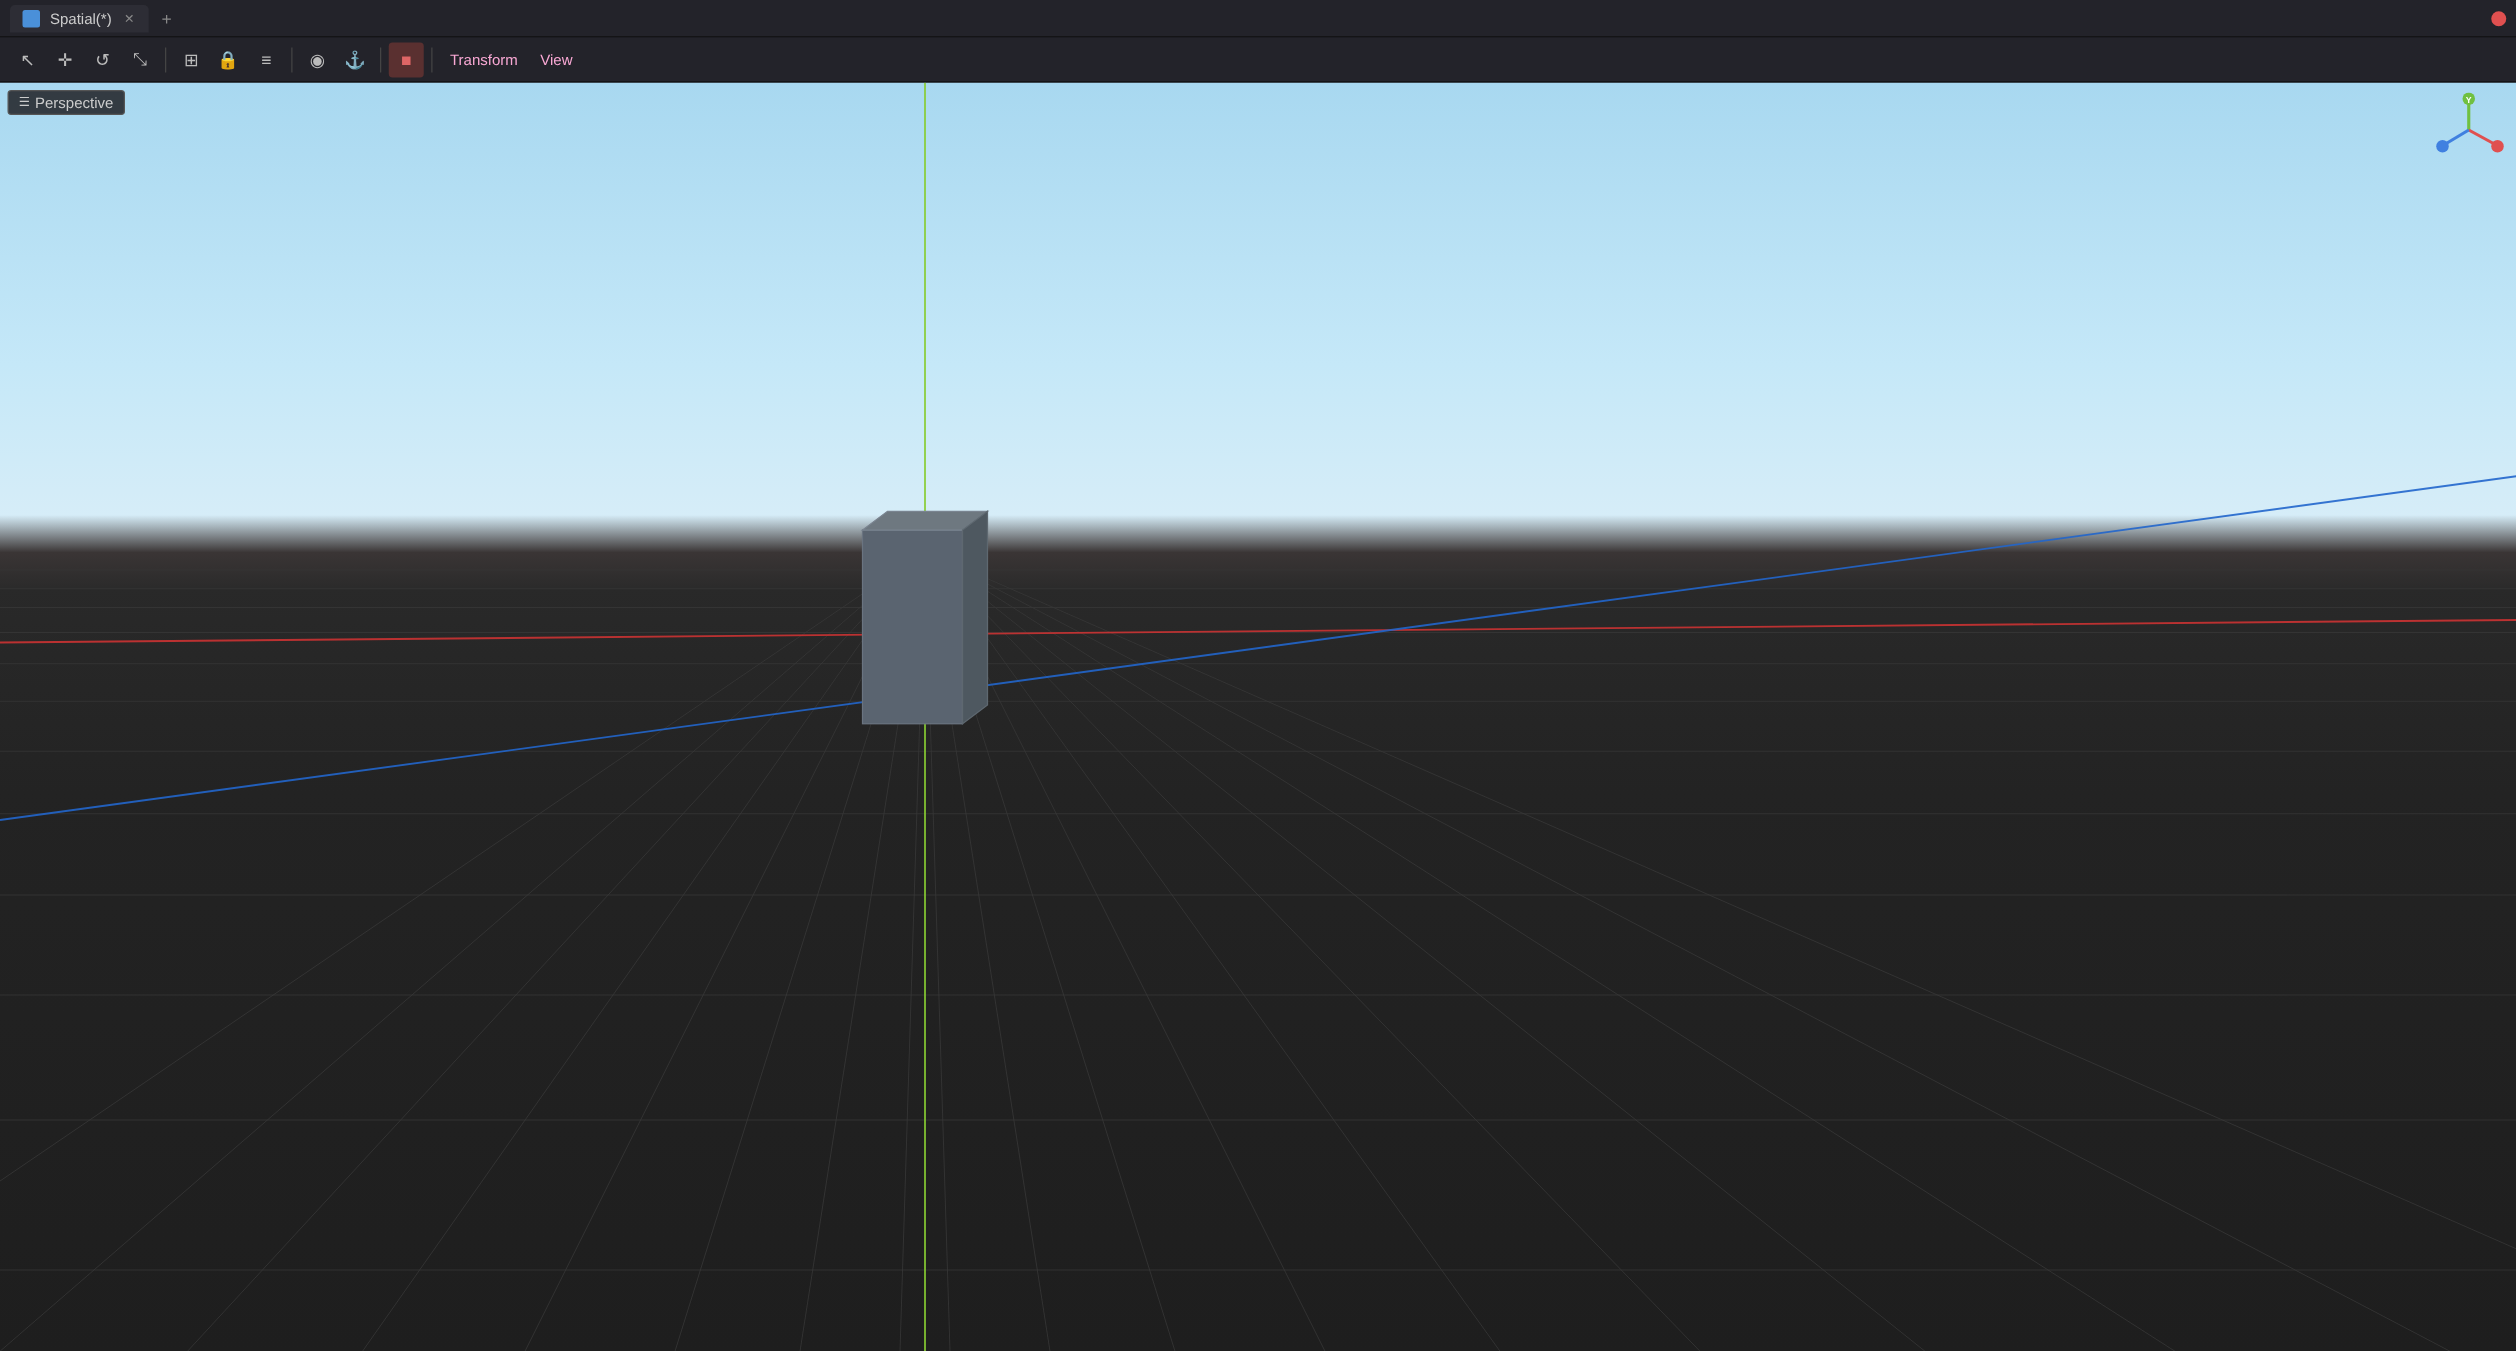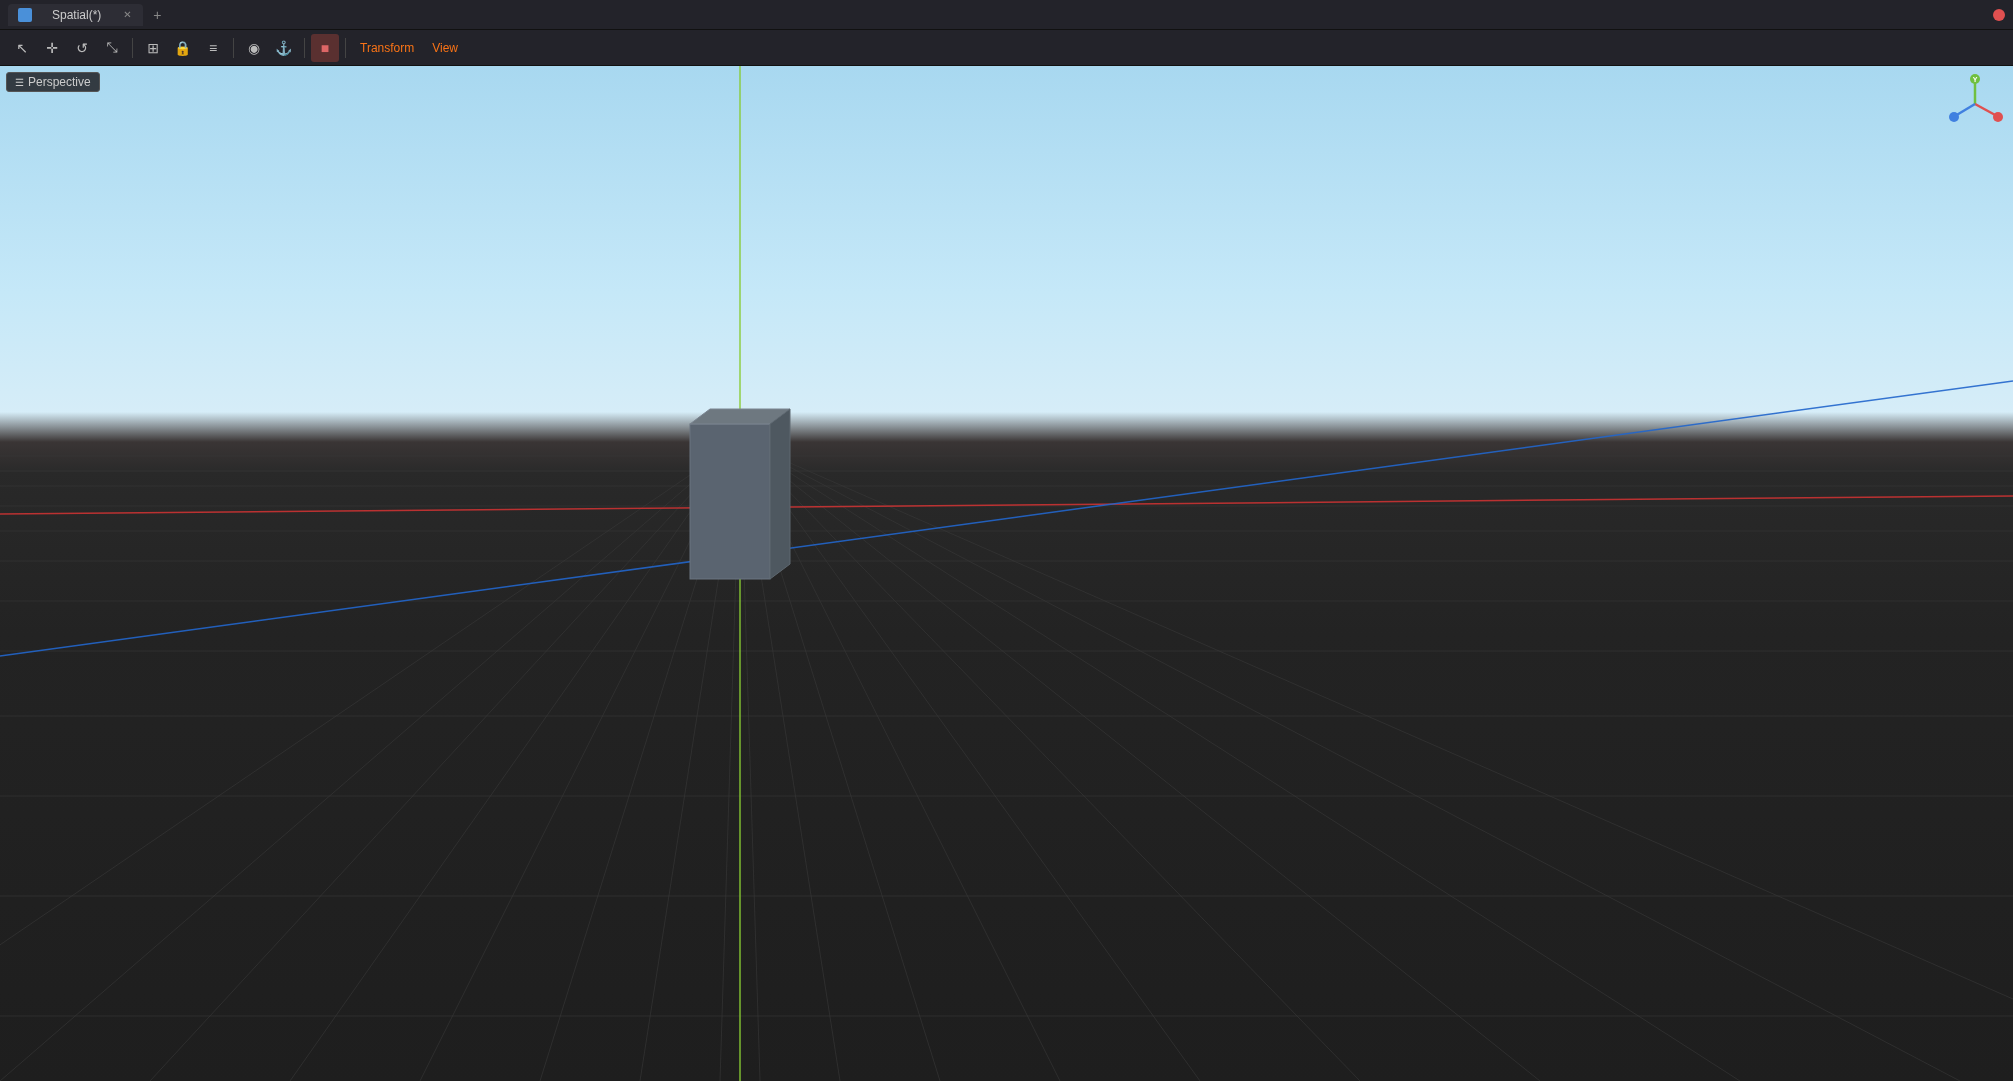--- a/index.html
+++ b/index.html
@@ -24,21 +24,21 @@
     }
 
     .tab {
       display: flex;
       align-items: center;
       background: #2d2d35;
       border-radius: 4px 4px 0 0;
       padding: 4px 10px;
       font-size: 12px;
       color: #ccc;
-      gap: 20px;
+      gap: 8px;
       margin-right: 4px;
     }
 
     .tab-icon {
       width: 14px;
       height: 14px;
       background: #4a90d9;
       border-radius: 2px;
       display: inline-block;
     }
@@ -105,21 +105,21 @@
 
     .tool-separator {
       width: 1px;
       height: 20px;
       background: #444;
       margin: 0 4px;
     }
 
     .tool-menu {
       font-size: 12px;
-      color: #f97316;
+      color: #f9a8d4;
       padding: 4px 8px;
       cursor: pointer;
       border-radius: 3px;
     }
 
     
     #viewport {
       position: relative;
       width: 2013px;
       height: calc(1081px - 30px - 36px);

